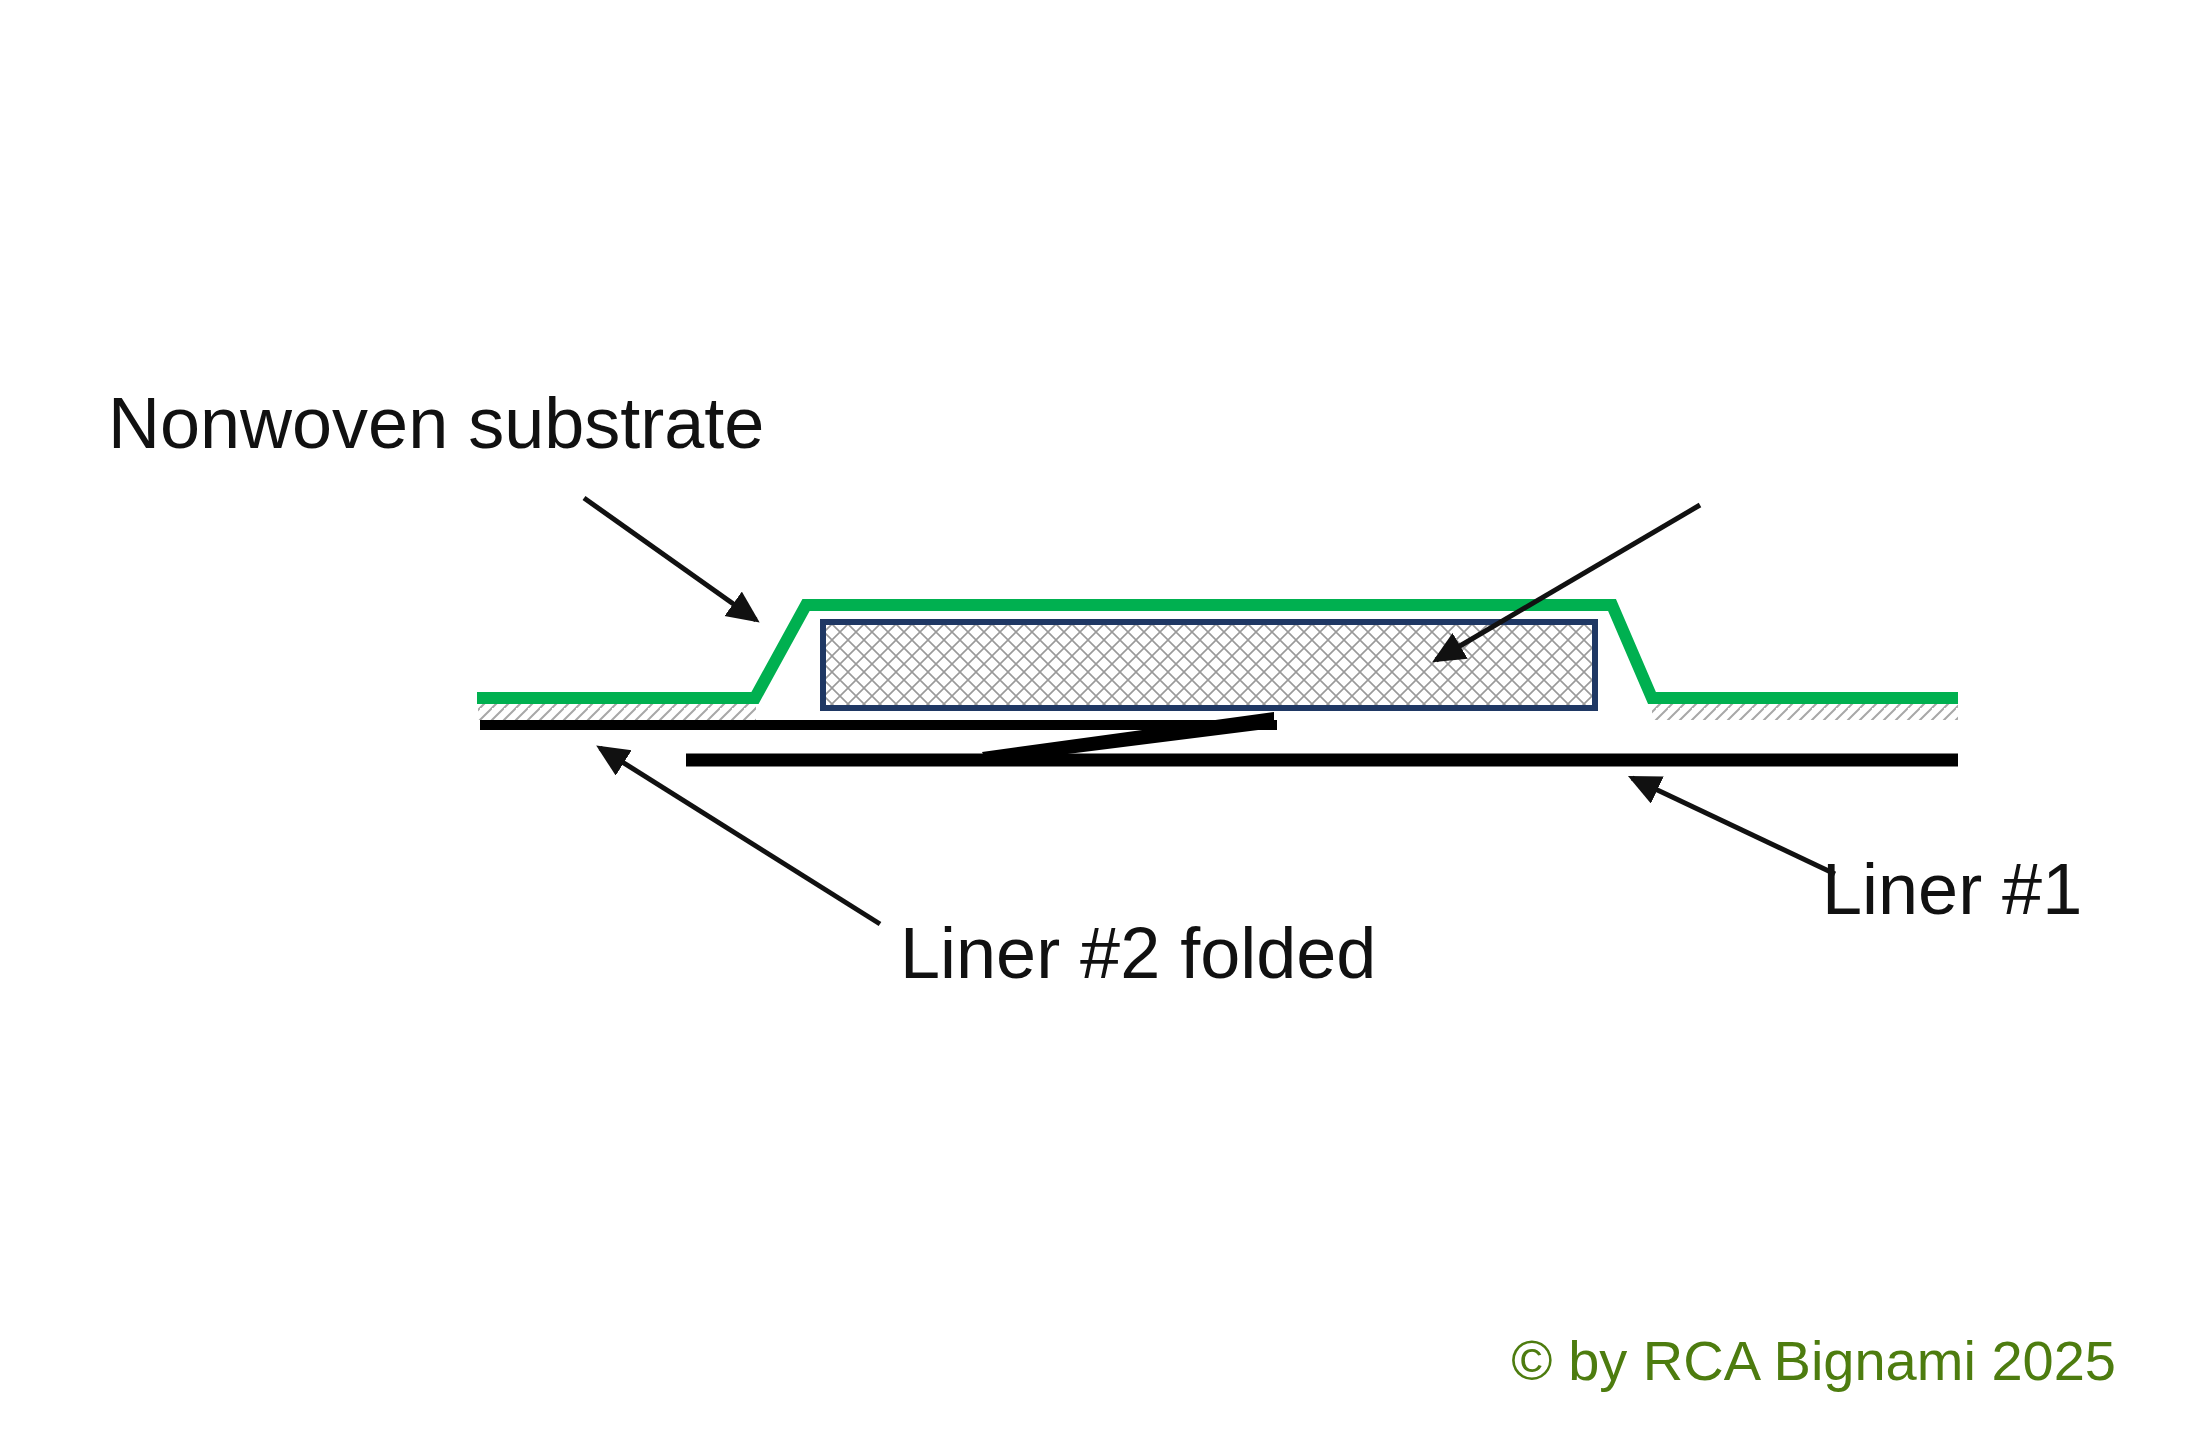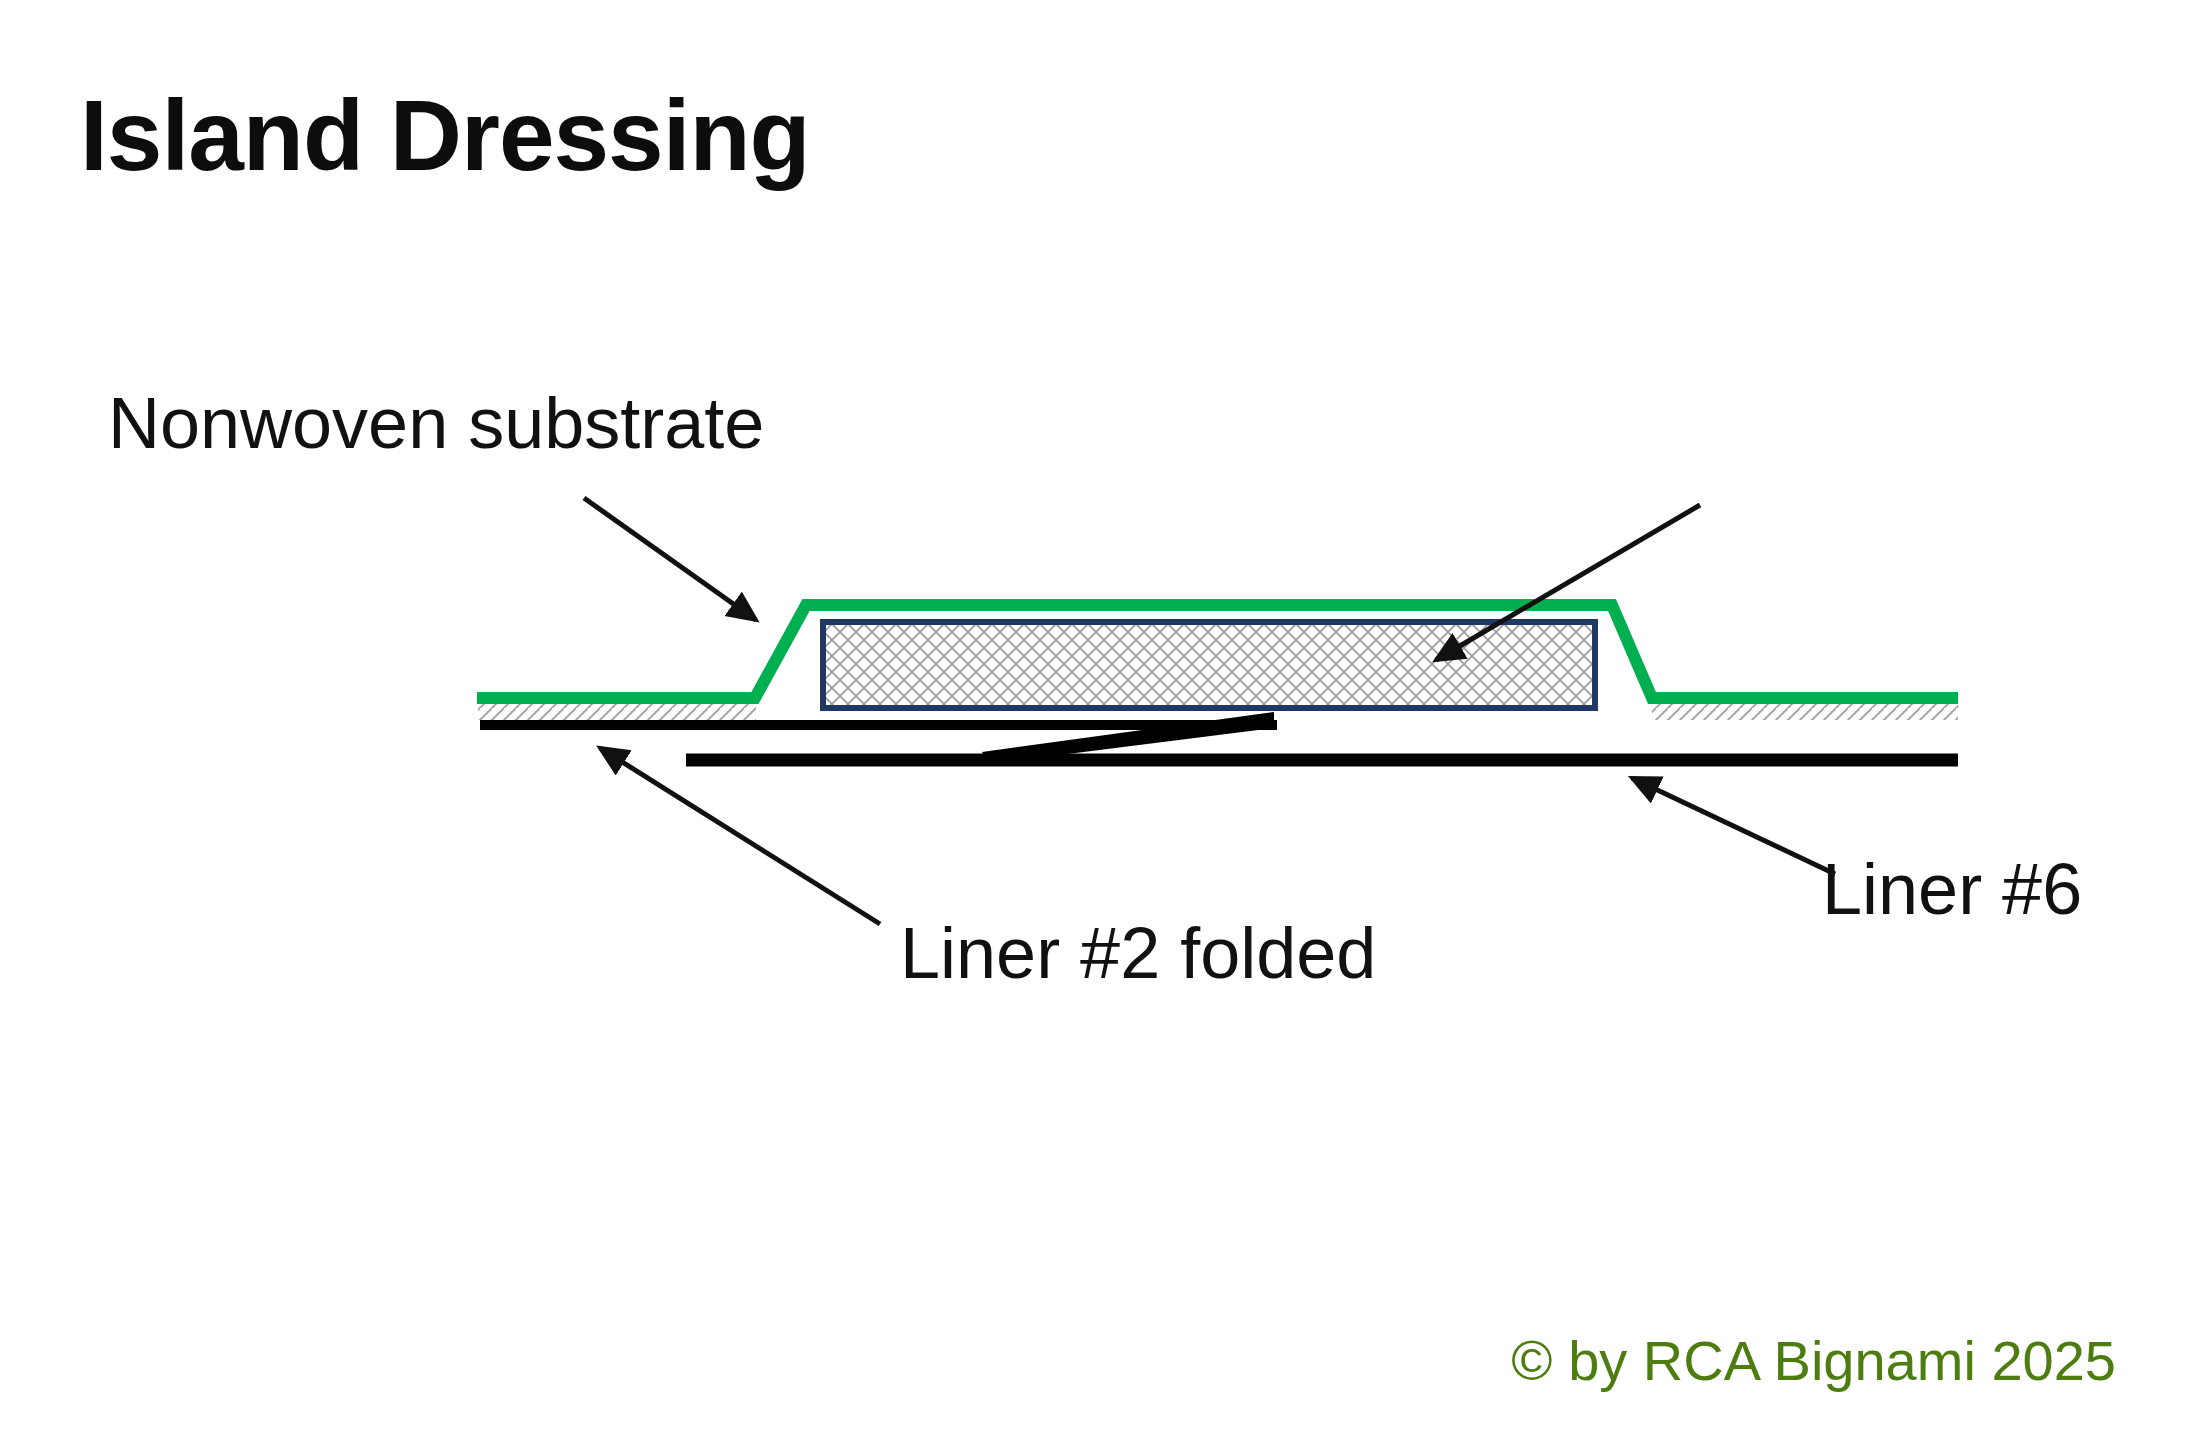--- a/index.html
+++ b/index.html
@@ -46,25 +46,24 @@
     left:0; top:0;
     width:2200px;
     height:1442px;
   }
 </style>
 </head>
 <body>
 
 <div class="stage">
 
-  <h1 class="title">Island Dressing</h1>
 
   <div class="label label-nonwoven">Nonwoven substrate</div>
   <div class="label label-liner2">Liner #2 folded</div>
-  <div class="label label-liner1">Liner #6</div>
+  <div class="label label-liner1">Liner #1</div>
 
   <svg class="diagram" viewBox="0 0 2200 1442">
     <defs>
       <pattern id="crosshatch" width="16" height="16" patternUnits="userSpaceOnUse">
         <path d="M0,0 L16,16 M16,0 L0,16" stroke="#9a9a9a" stroke-width="1.6" fill="none"></path>
       </pattern>
       <pattern id="edgehatch" width="12" height="12" patternUnits="userSpaceOnUse">
         <path d="M-3,15 L15,-3 M3,21 L21,3" stroke="#a8a8a8" stroke-width="2" fill="none"></path>
       </pattern>
       <marker id="arrowhead" markerWidth="7" markerHeight="7" refX="5.6" refY="3" orient="auto" markerUnits="strokeWidth">

